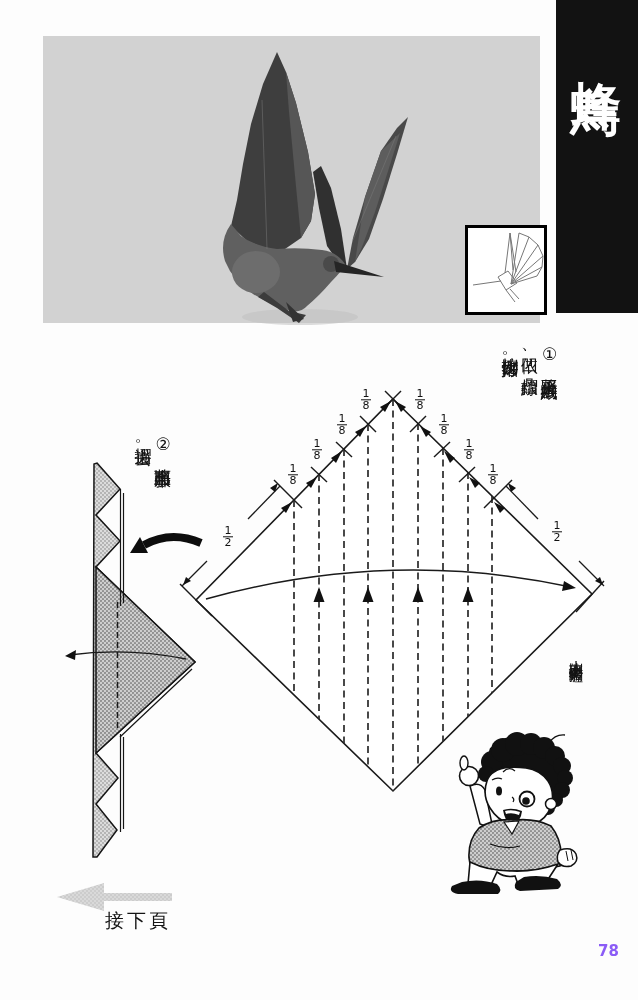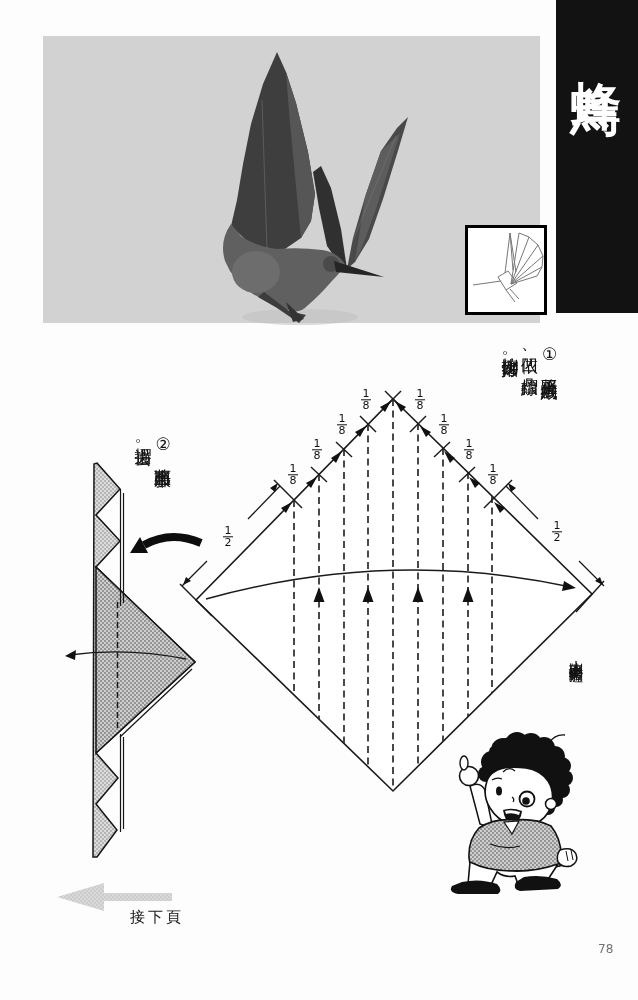--- a/index.html
+++ b/index.html
@@ -10,22 +10,22 @@
   .title-bar{position:absolute;left:556px;top:0;width:82px;height:313px;background:#121212;z-index:3;
              display:flex;justify-content:center;}
   .title-bar .vtitle{writing-mode:vertical-rl;text-orientation:upright;color:#ffffff;
              font-size:50px;font-weight:900;letter-spacing:6px;padding-top:40px;
              font-family:"Liberation Sans","DejaVu Sans",sans-serif;}
   .vtext{writing-mode:vertical-rl;text-orientation:upright;color:#141414;z-index:4;position:absolute;}
   .step1{top:344px;left:500px;font-size:17px;line-height:19.5px;letter-spacing:1px;}
   .step2{top:434px;left:133px;font-size:17px;line-height:19.5px;letter-spacing:1px;}
   .speech{top:651px;left:567px;font-size:14.5px;line-height:18px;letter-spacing:1px;}
   .vline{display:block;}
-  .next-page{position:absolute;left:130px;top:908px;font-size:15px;letter-spacing:3px;color:#141414;z-index:4;}
-  .page-number{position:absolute;left:598px;top:942px;font-size:12px;font-weight:normal;color:#737373;z-index:4;
+  .next-page{position:absolute;left:105px;top:908px;font-size:19px;letter-spacing:3px;color:#141414;z-index:4;}
+  .page-number{position:absolute;left:598px;top:942px;font-size:15px;font-weight:bold;color:#8b5cf6;z-index:4;
                font-family:"DejaVu Sans",sans-serif;}
   .frac{font-family:"DejaVu Sans",sans-serif;font-size:11px;}
   svg text{user-select:none;}
 </style>
 </head>
 <body>
 
 <div class="page">
 
   <div class="photo"></div>

